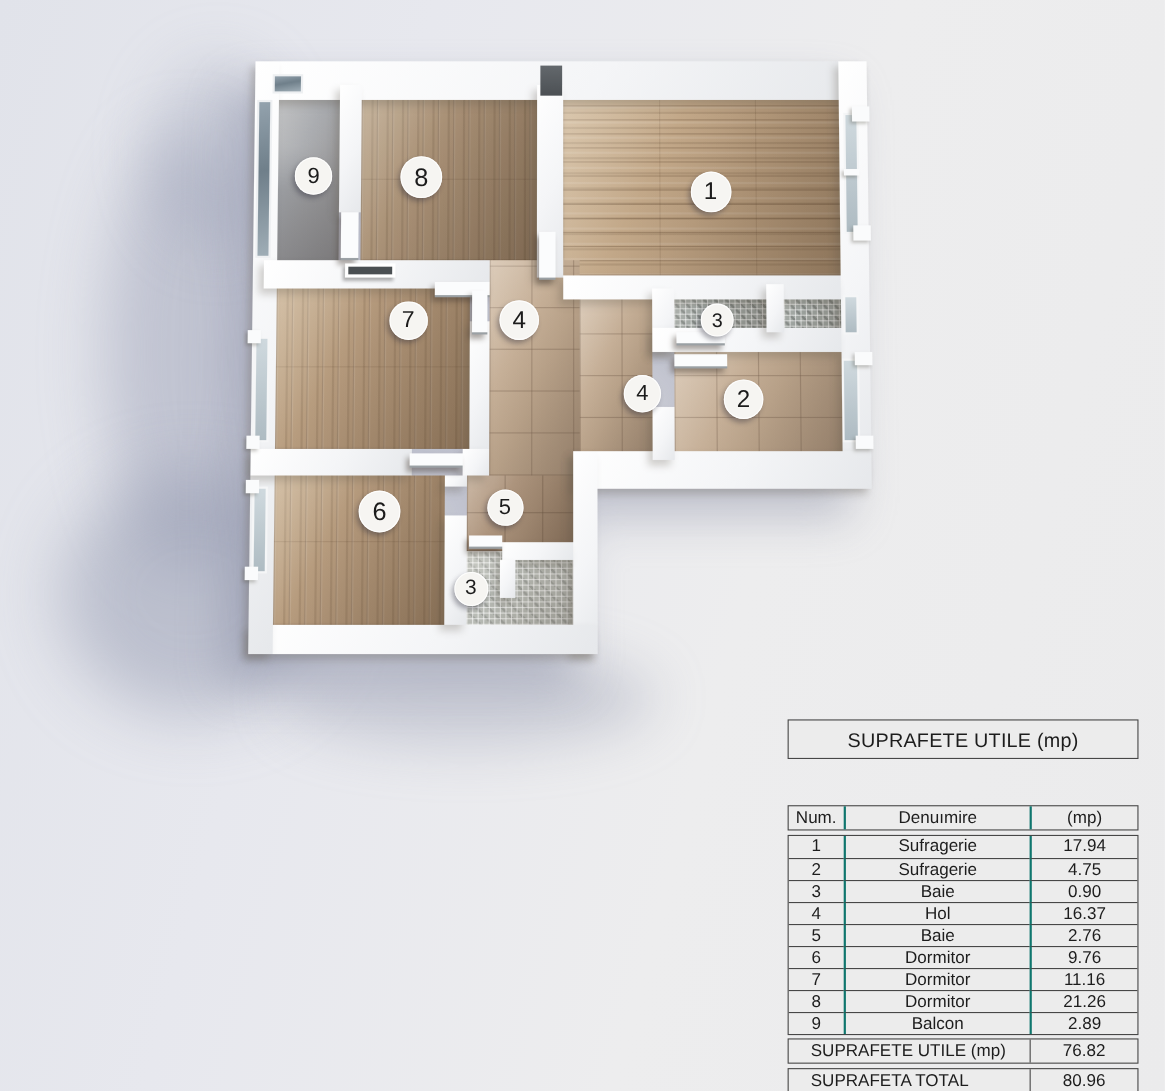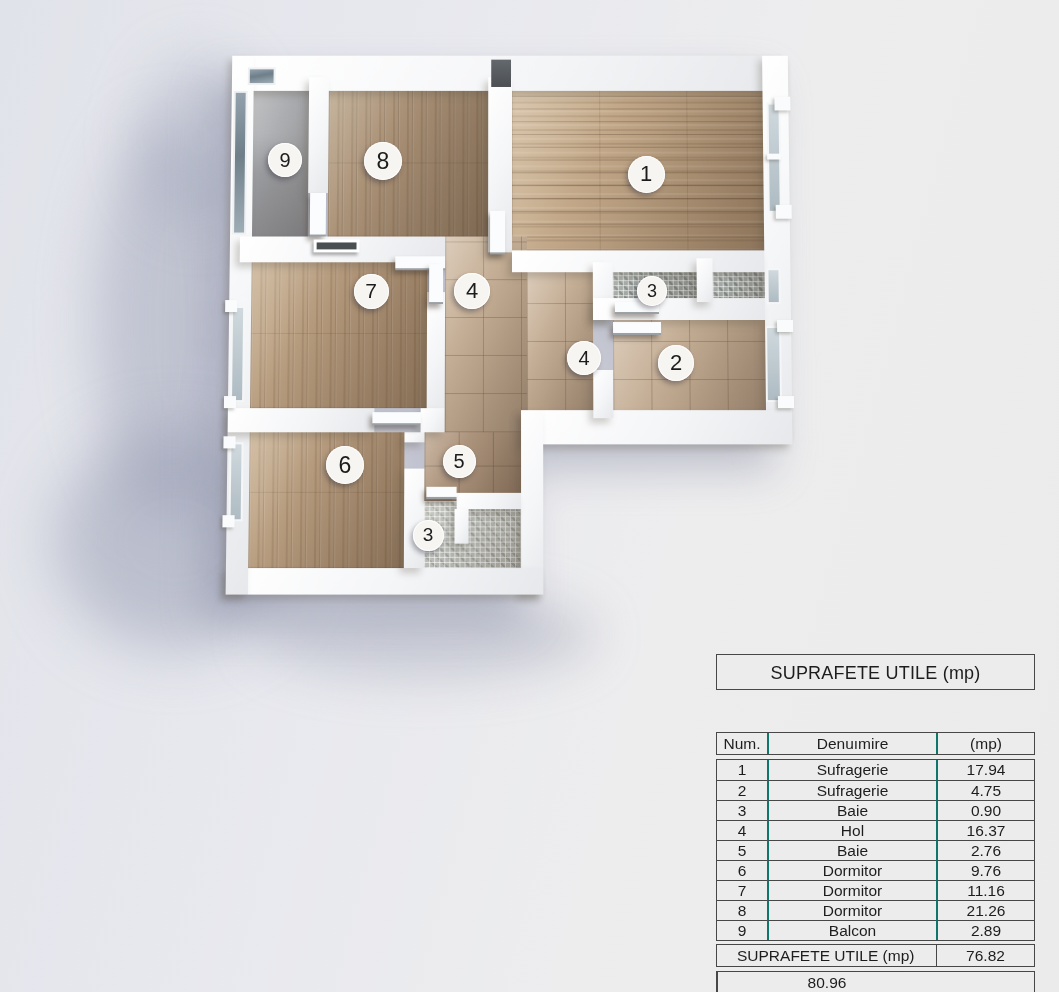--- a/index.html
+++ b/index.html
@@ -262,17 +262,18 @@
           <div class="t-cell">9</div>
           <div class="t-cell">Balcon</div>
           <div class="t-cell">2.89</div>
         </div>
       </div>
     <div class="t-block t-total">
       <div class="t-label">SUPRAFETE UTILE (mp)</div>
       <div class="t-value">76.82</div>
     </div>
     <div class="t-block t-total">
+      <div class="t-label">SUPRAFETA TOTAL</div>
       <div class="t-value">80.96</div>
     </div>
   </div>
 
 </div>
 
 </body></html>

